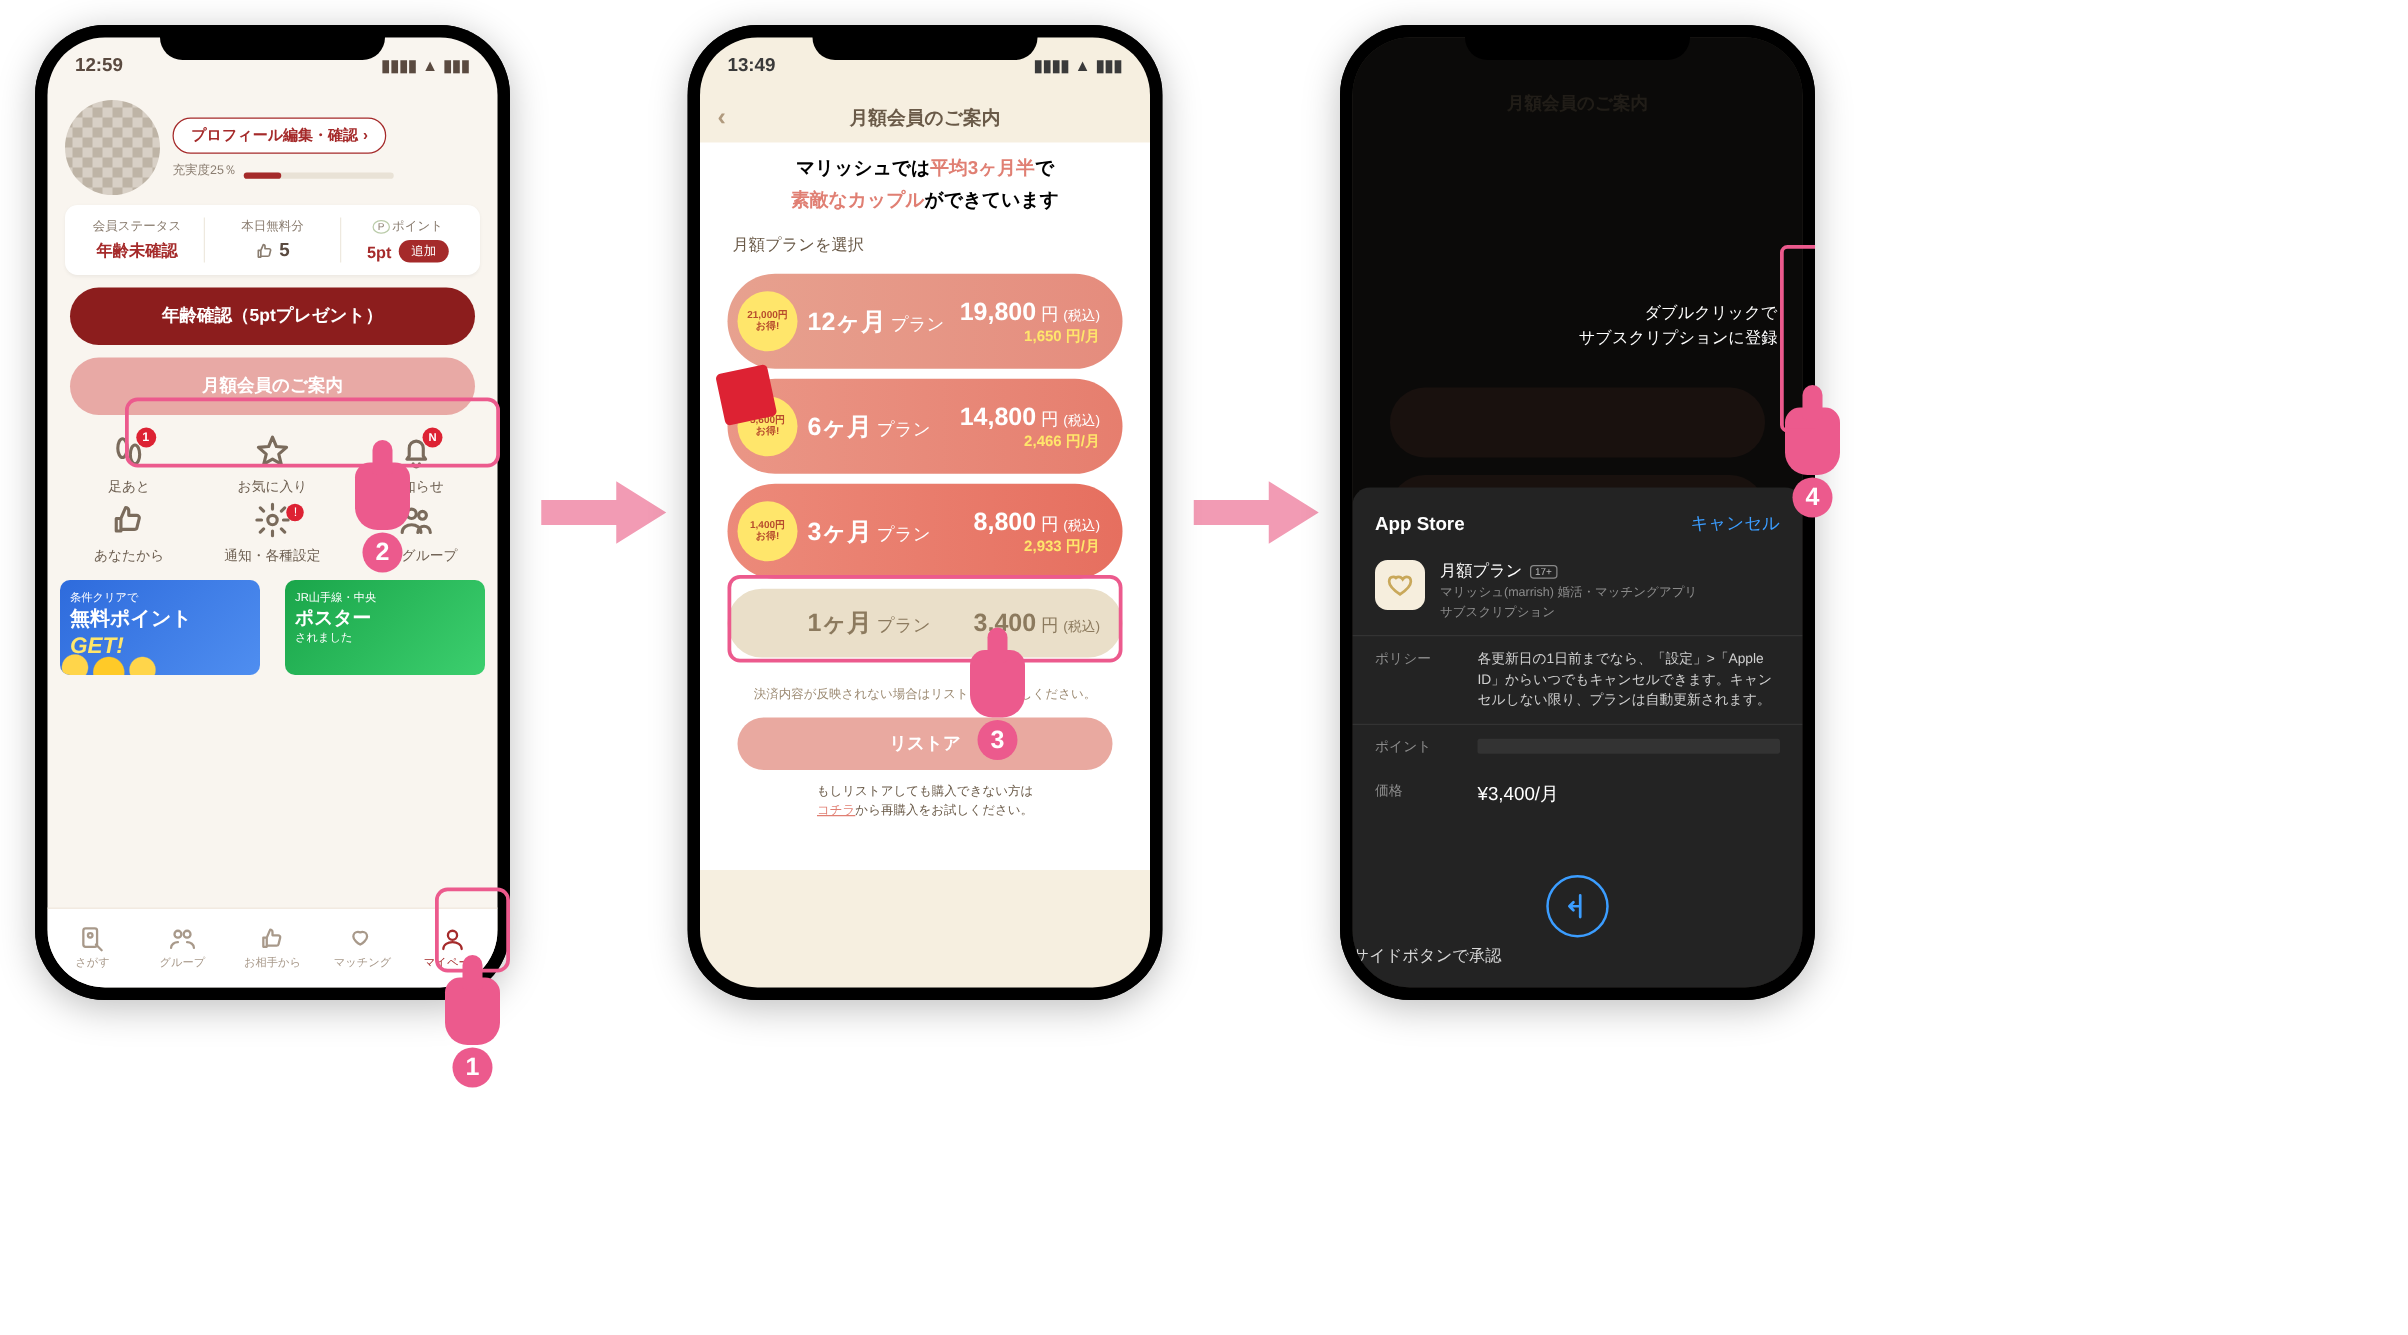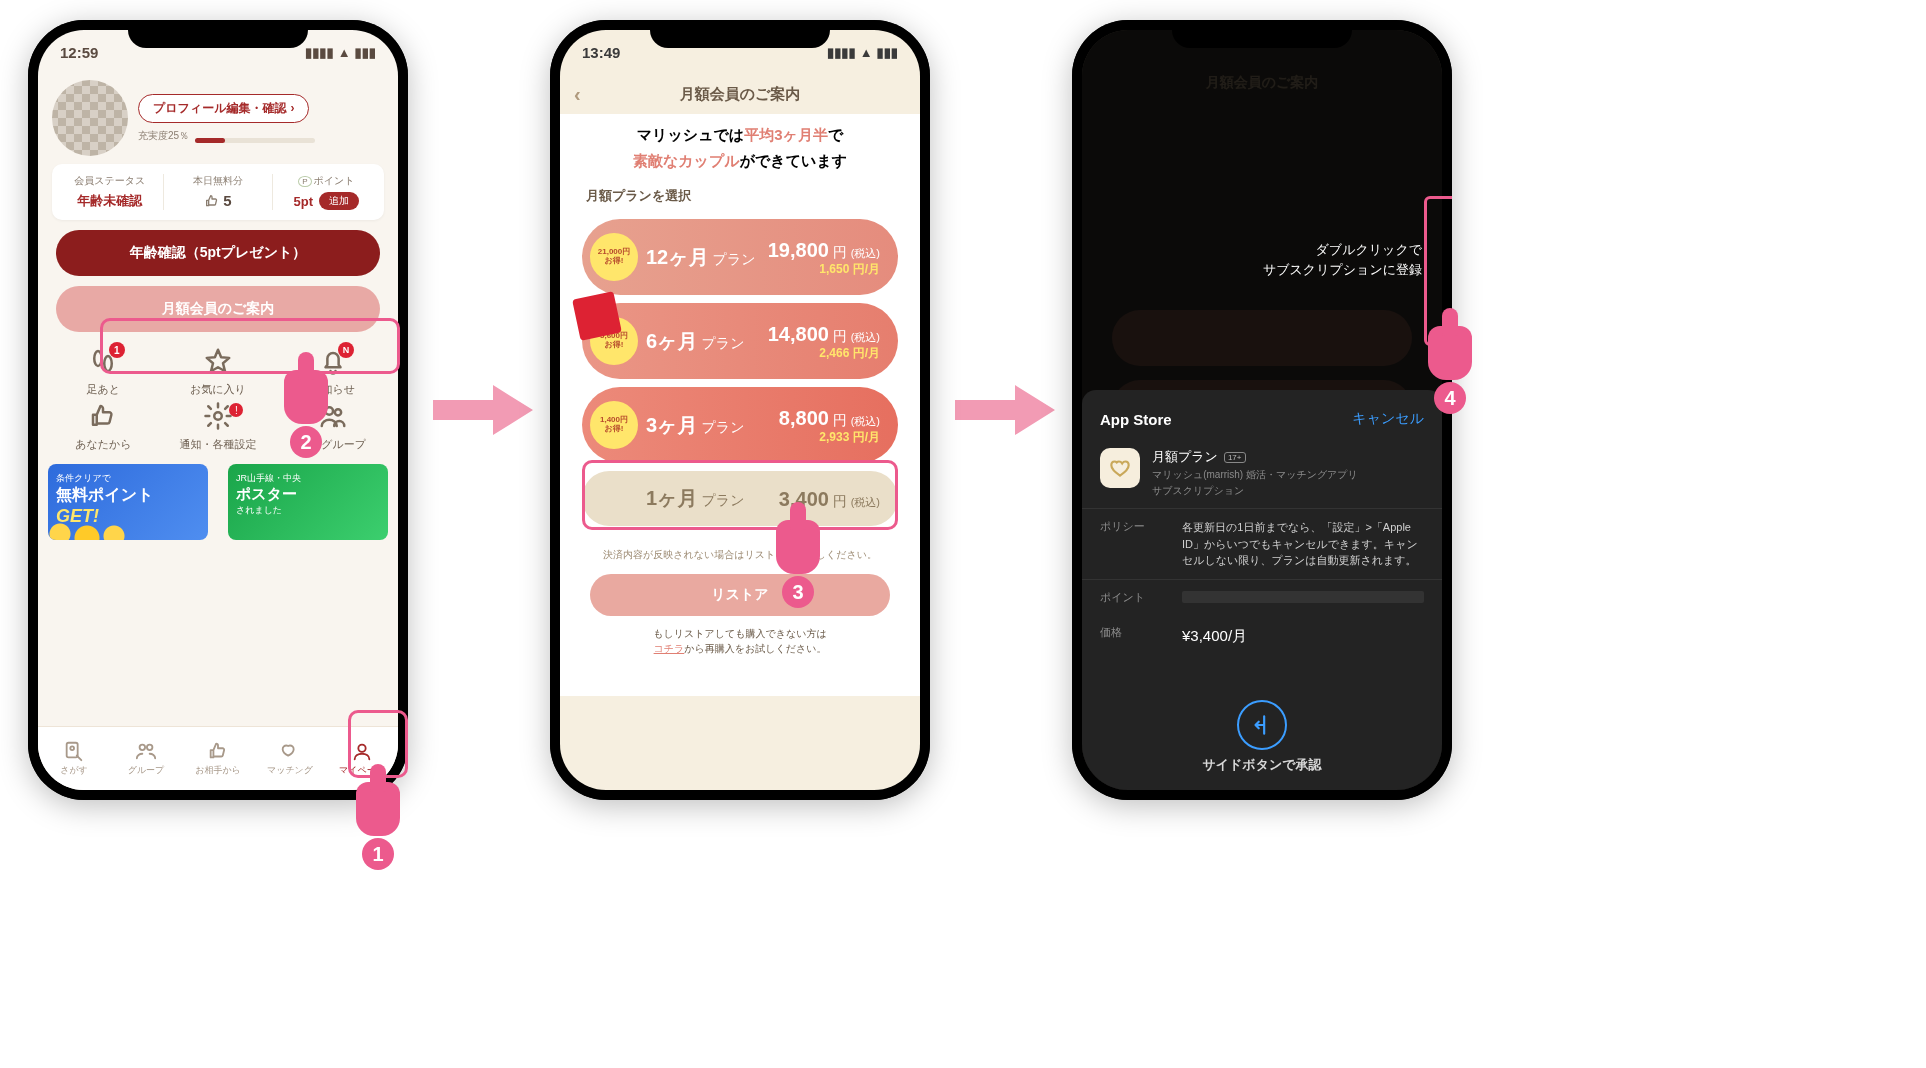--- a/index.html
+++ b/index.html
@@ -145,21 +145,21 @@
   }
   .tabbar .tab{flex:1;display:flex;flex-direction:column;align-items:center;justify-content:center;gap:2px;font-size:9px;color:#a8998a;}
   .tabbar .tab.active{color:#a52a2a;}
   .tabbar .tico{width:22px;height:22px;}
 
   
   .p2 .hdr { display:flex; align-items:center; justify-content:center; height:40px; position:relative; font-size:15px; font-weight:600; color:#6a5a48;}
   .p2 .hdr .back{position:absolute;left:14px;font-size:20px;color:#b09a7e;}
   .p2 .intro { text-align:center; padding:8px 20px 10px; font-size:15px; font-weight:600; line-height:1.7;}
   .p2 .intro .hl{color:#e07f73;}
-  .p2 .sel-label{font-size:13px;color:#6a5a48;font-weight:700;padding:4px 26px 6px;}
+  .p2 .sel-label{font-size:13px;color:#6a5a48;font-weight:400;padding:4px 26px 6px;}
   .plan {
     margin: 8px 22px 0; border-radius: 40px;
     display:flex; align-items:center; padding:14px 18px 14px 8px;
     color:#fff; position:relative;
   }
   .plan.p-a{background:linear-gradient(90deg,#e7a18f,#e58c7d);}
   .plan.p-b{background:linear-gradient(90deg,#ea9686,#e67e6e);}
   .plan.p-c{background:linear-gradient(90deg,#ec8a7a,#e66f5f);}
   .plan.p-d{background:#eadfc9;color:#8c7a5e;}
   .plan .save{width:48px;height:48px;border-radius:50%;background:#ffe66b;color:#b74b2d;font-size:8px;font-weight:700;display:flex;flex-direction:column;align-items:center;justify-content:center;line-height:1.1;margin-right:8px;}
@@ -196,21 +196,21 @@
   .sheet-hdr .cancel{color:#3b9dff;font-size:14px;}
   .app-ico{width:40px;height:40px;border-radius:10px;background:#f6eedd;display:flex;align-items:center;justify-content:center;}
   .app-ico svg{width:26px;height:26px;}
   .plan-meta .t{color:#fff;font-size:13px;display:flex;align-items:center;gap:6px;}
   .plan-meta .age{border:1px solid #888;font-size:8px;padding:0 3px;border-radius:3px;color:#bbb;}
   .plan-meta .s{color:#8b8b8b;font-size:10px;line-height:1.4;margin-top:2px;}
   .klabel{color:#8b8b8b;width:70px;font-size:11px;flex-shrink:0;}
   .kval{color:#d0d0d0;font-size:11px;line-height:1.5;}
   .kval.price{color:#fff;font-size:15px;font-weight:500;}
   .redact{flex:1;height:12px;background:#333;border-radius:2px;}
-  .confirm{position:absolute;bottom:16px;left:0;right:0;text-align:center;font-weight:bold;}
+  .confirm{position:absolute;bottom:16px;left:0;right:0;text-align:left;}
   .confirm .circ{width:50px;height:50px;border:2.5px solid #3b9dff;border-radius:50%;margin:0 auto 6px;display:flex;align-items:center;justify-content:center;}
   .confirm .txt{color:#d8d8d8;font-size:13px;}
 
   
   .side-hl{position:absolute;top:176px;right:-6px;width:34px;height:150px;border:3px solid #ec5a8d;border-radius:6px;z-index:300;}
 
   
   .stroke{fill:none;stroke:currentColor;stroke-width:2;stroke-linecap:round;stroke-linejoin:round;}
 </style>
 </head>

